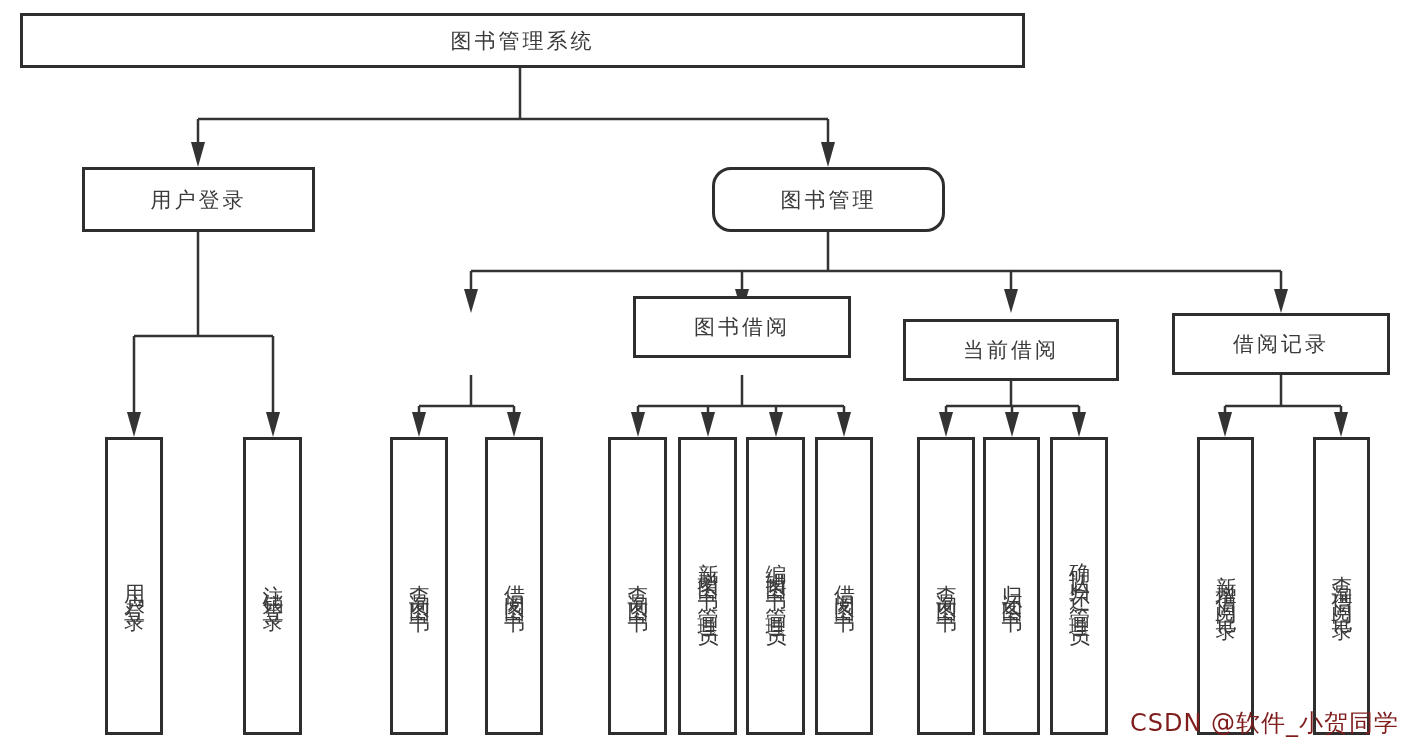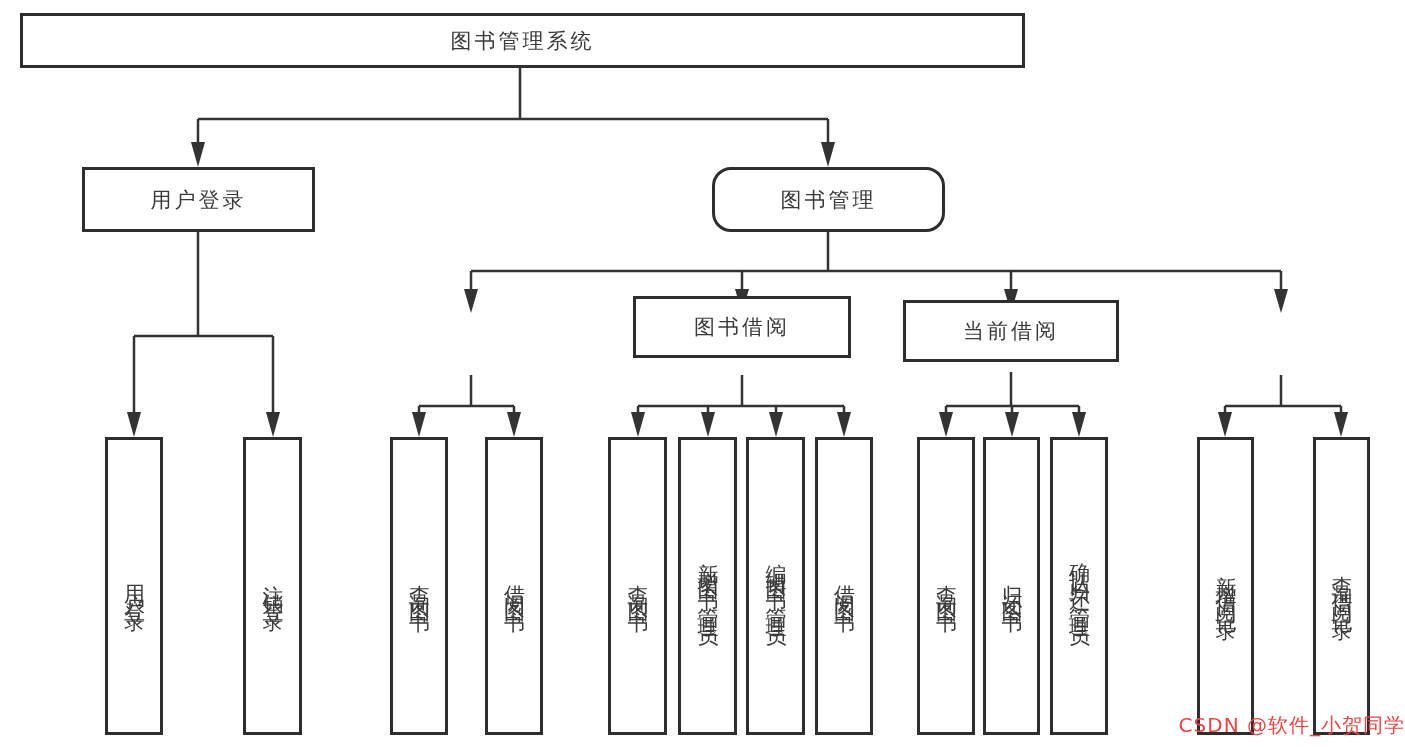--- a/index.html
+++ b/index.html
@@ -24,23 +24,23 @@
   .hbox{font-size:21px;letter-spacing:3px;white-space:nowrap;}
   .vbox{
     writing-mode:vertical-rl;
     text-orientation:mixed;
     font-size:21px;
     letter-spacing:9px;
     line-height:1;
   }
   .watermark{
     position:absolute;
-    right:0;bottom:8px;
-    color:#ef4444;
-    font-size:20px;
+    right:6px;bottom:8px;
+    color:#7f1d1d;
+    font-size:24px;
     letter-spacing:1px;
     z-index:3;
     white-space:nowrap;
   }
 </style>
 </head>
 <body>
 
 <div class="canvas">
 
@@ -112,21 +112,22 @@
       <polygon points="1334,412 1348,412 1341,437"></polygon>
     </g>
   </svg>
 
   <div class="box hbox" style="left:20px;top:13px;width:1005px;height:55px;">图书管理系统</div>
 
   <div class="box hbox" style="left:82px;top:167px;width:233px;height:65px;">用户登录</div>
   <div class="box hbox" style="left:712px;top:167px;width:233px;height:65px;border-radius:19px;">图书管理</div>
 
   <div class="box hbox" style="left:633px;top:296px;width:218px;height:62px;">图书借阅</div>
-  <div class="box hbox" style="left:903px;top:300px;width:216px;height:62px;">当前借阅</div>
+  <div class="box hbox" style="left:903px;top:319px;width:216px;height:62px;">当前借阅</div>
+  <div class="box hbox" style="left:1172px;top:313px;width:218px;height:62px;">借阅记录</div>
 
   <div class="box vbox" style="left:105px;top:437px;width:58px;height:298px;">用户登录</div>
   <div class="box vbox" style="left:243px;top:437px;width:59px;height:298px;">注销登录</div>
 
   <div class="box vbox" style="left:390px;top:437px;width:58px;height:298px;">查询图书</div>
   <div class="box vbox" style="left:485px;top:437px;width:58px;height:298px;">借阅图书</div>
 
   <div class="box vbox" style="left:608px;top:437px;width:59px;height:298px;">查询图书</div>
   <div class="box vbox" style="left:678px;top:437px;width:59px;height:298px;">新增图书（管理员）</div>
   <div class="box vbox" style="left:746px;top:437px;width:59px;height:298px;">编辑图书（管理员）</div>

